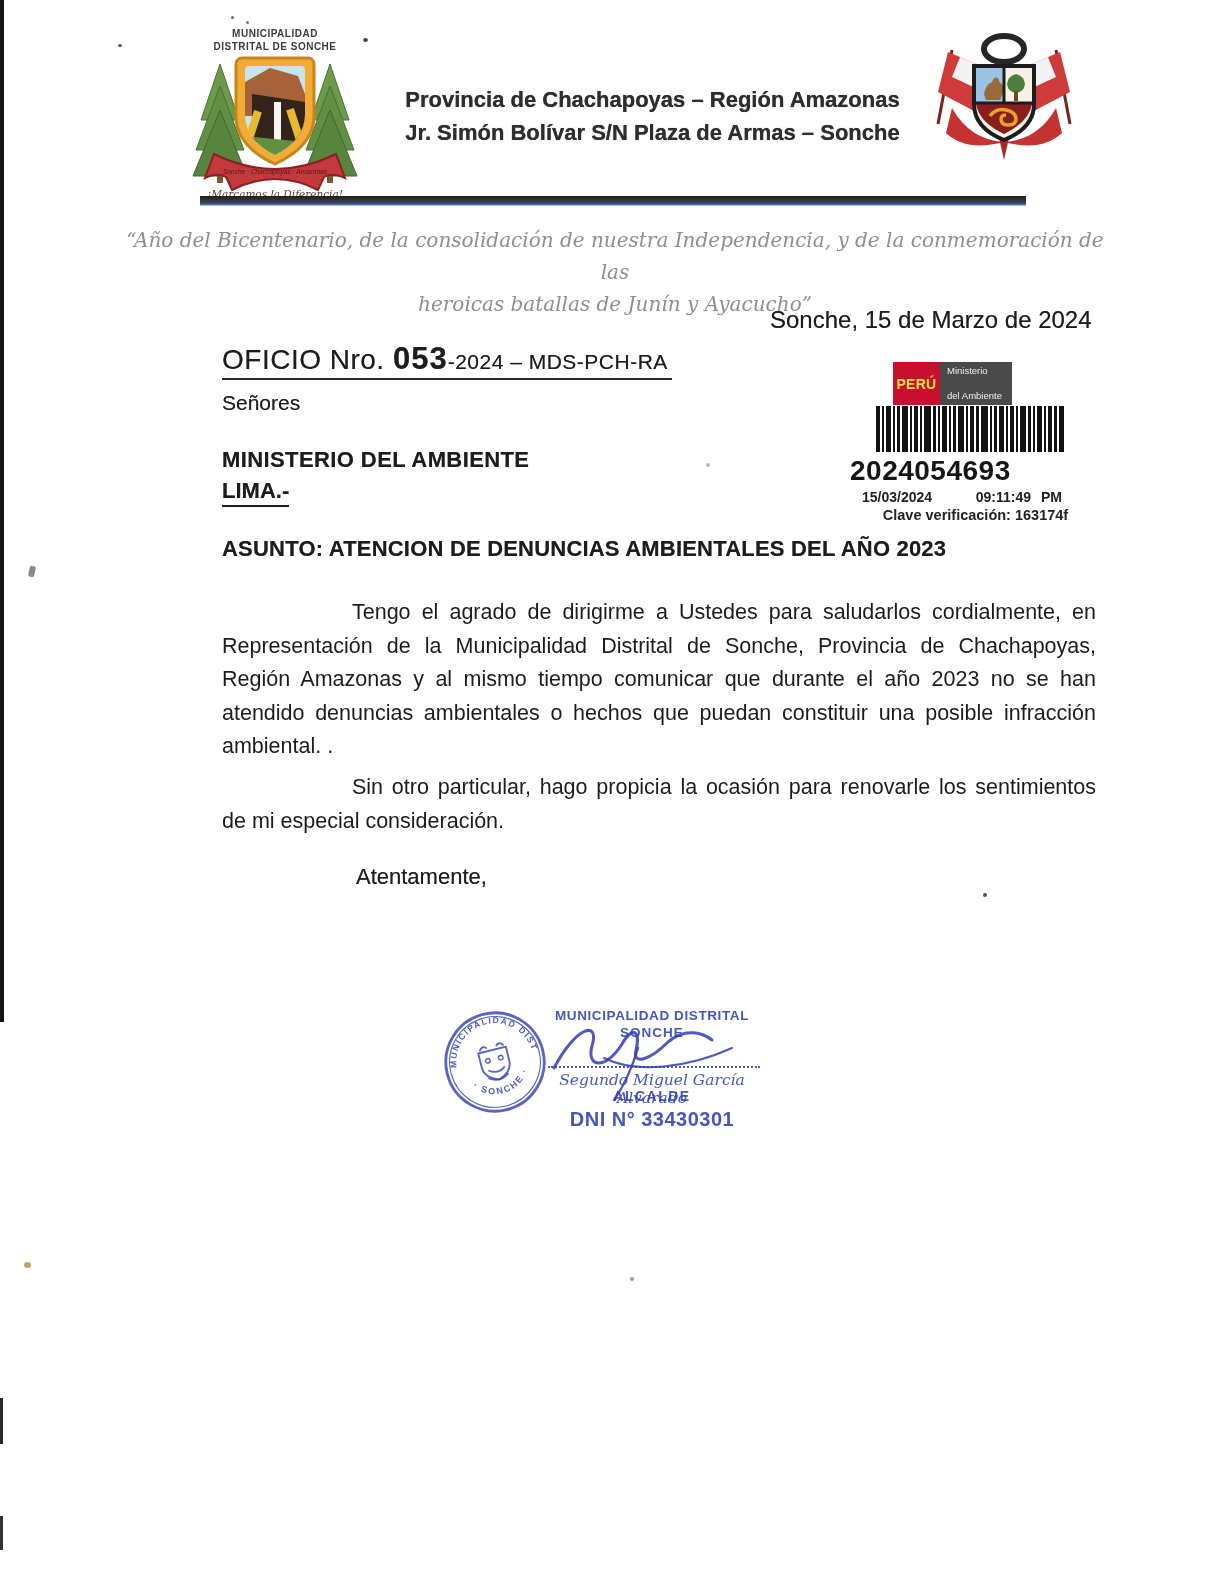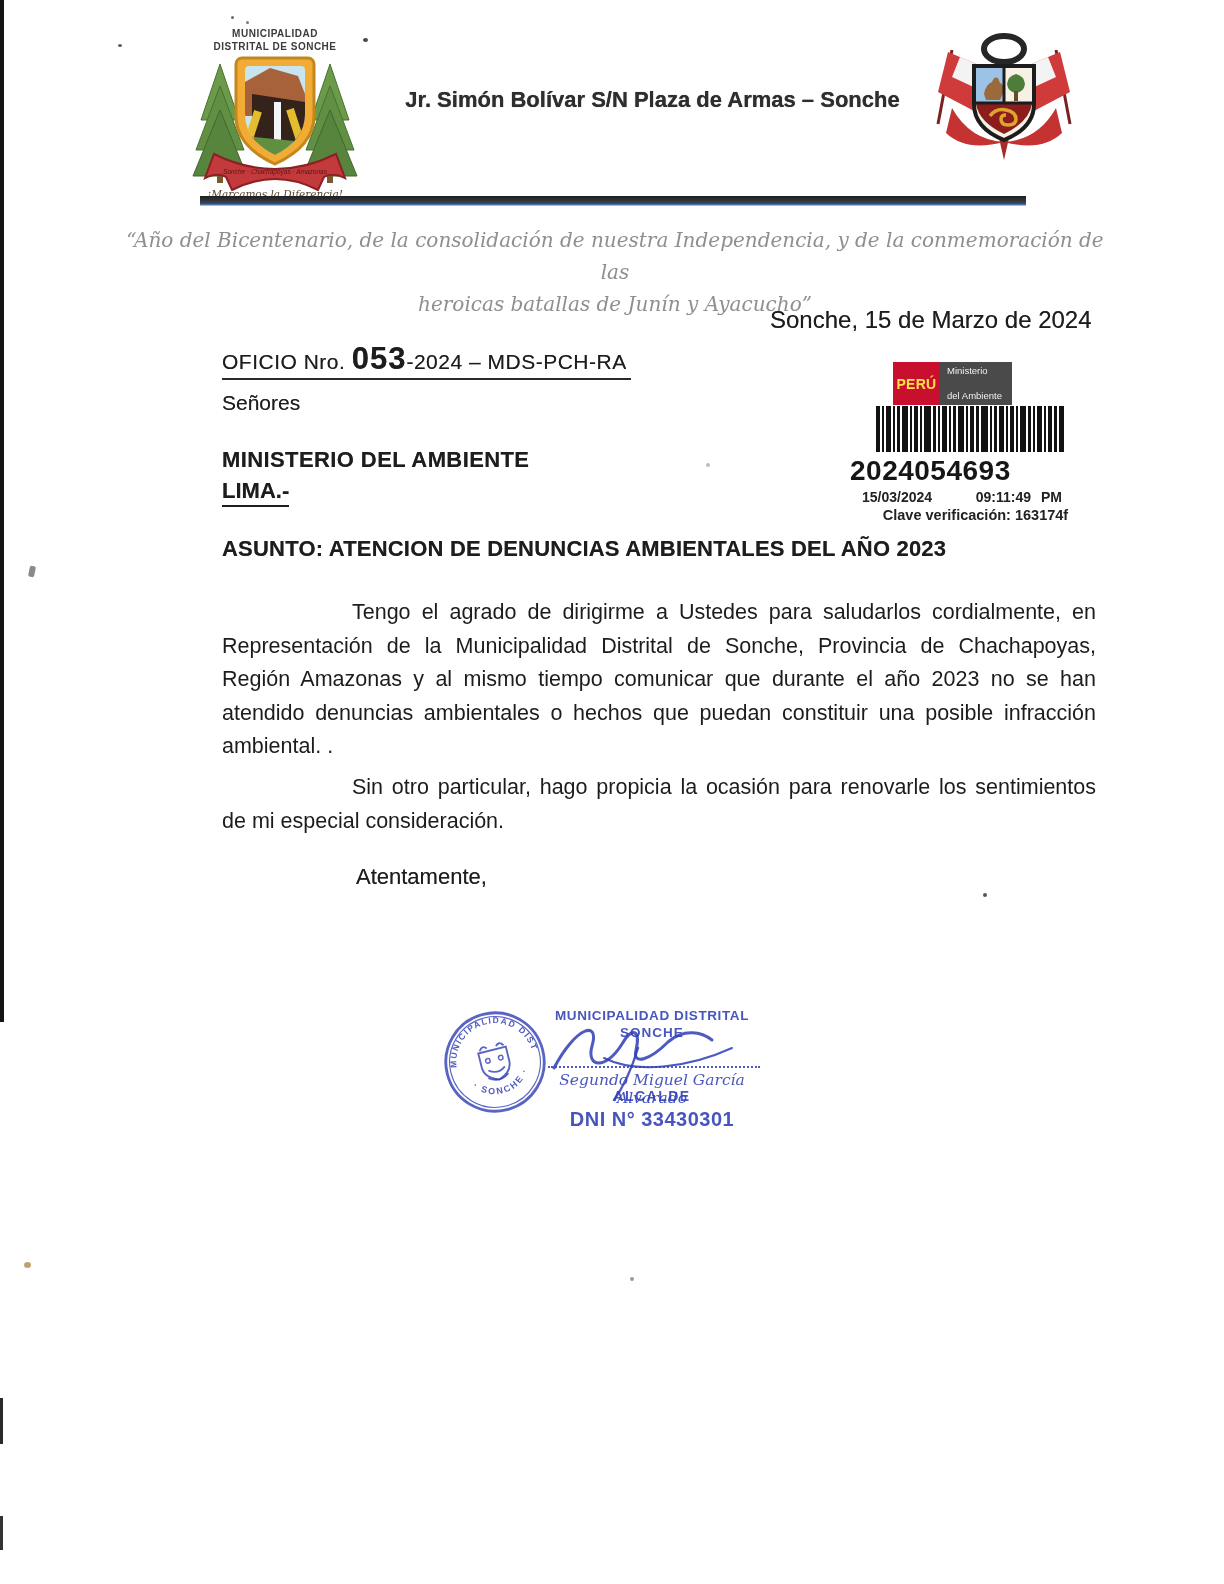--- a/index.html
+++ b/index.html
@@ -19,21 +19,21 @@
   .band{left:200px;top:196px;width:826px;height:9px;
         background:linear-gradient(180deg,#1f1f1f 0%,#363636 55%,#2c4a82 85%,#6289c2 100%);
         box-shadow:0 1px 0 rgba(90,130,190,.55);}
   
   .quote{left:110px;top:224px;width:1010px;text-align:center;color:#8f8f8f;
          font-family:"DejaVu Serif",serif;font-style:italic;font-size:20px;line-height:32px;}
   
   .dateline{left:770px;top:306px;font-size:24px;}
   
   .oficio{left:222px;top:341px;border-bottom:2px solid #2a2a2a;padding:0 4px 1px 0;}
-  .oficio .pre{font-size:21px;letter-spacing:.5px;}
+  .oficio .pre{font-size:28px;letter-spacing:.5px;}
   .oficio .num{font-size:31px;font-weight:600;letter-spacing:1px;}
   .oficio .suf{font-size:21px;letter-spacing:.5px;}
   .salutation{left:222px;top:391px;font-size:21px;}
   .entity{left:222px;top:447px;font-size:22px;font-weight:bold;letter-spacing:.4px;}
   .city{left:222px;top:478px;font-size:22px;font-weight:bold;border-bottom:2.5px solid #1d1d1d;padding-bottom:1px;}
   
   .min-logo{left:893px;top:362px;display:flex;}
   .min-red{width:47px;height:43px;background:#c8102e;color:#fde047;display:flex;align-items:center;justify-content:center;
            font-size:14px;font-weight:bold;letter-spacing:.3px;}
   .min-gray{width:72px;height:43px;background:#4a4a4a;color:#f0f0f0;display:flex;flex-direction:column;justify-content:center;
@@ -116,20 +116,21 @@
     </g>
 
     <g>
       <path d="M28 130 q61 30 122 0 l9 24 q-13 -6 -21 -1 l-6 13 q-43 -22 -86 0 l-6 -13 q-8 -5 -21 1 z" fill="#c33a3c" stroke="#8c2023" stroke-width="2"></path>
       <text x="89" y="150" text-anchor="middle" font-size="6.5" fill="#5e1416" font-style="italic">Sonche · Chachapoyas · Amazonas</text>
     </g>
     <text x="89" y="174" text-anchor="middle" font-size="10.5" font-style="italic" fill="#5a4632" font-family="DejaVu Serif, serif">¡Marcamos la Diferencia!</text>
   </svg>
 
   <div class="abs org-block">
+    <div class="org-line">Provincia de Chachapoyas – Región Amazonas</div>
     <div class="org-line">Jr. Simón Bolívar S/N Plaza de Armas – Sonche</div>
   </div>
 
   <svg class="abs" style="left:930px;top:28px;" width="148" height="148" viewBox="0 0 148 148">
     <g>
       <line x1="22" y1="22" x2="8" y2="96" stroke="#7a2222" stroke-width="3"></line>
       <line x1="126" y1="22" x2="140" y2="96" stroke="#7a2222" stroke-width="3"></line>
       <polygon points="18,24 56,40 46,84 8,64" fill="#cf3a3a"></polygon>
       <polygon points="30,29 56,40 50,62 22,49" fill="#f3f3f3"></polygon>
       <polygon points="130,24 92,40 102,84 140,64" fill="#cf3a3a"></polygon>

